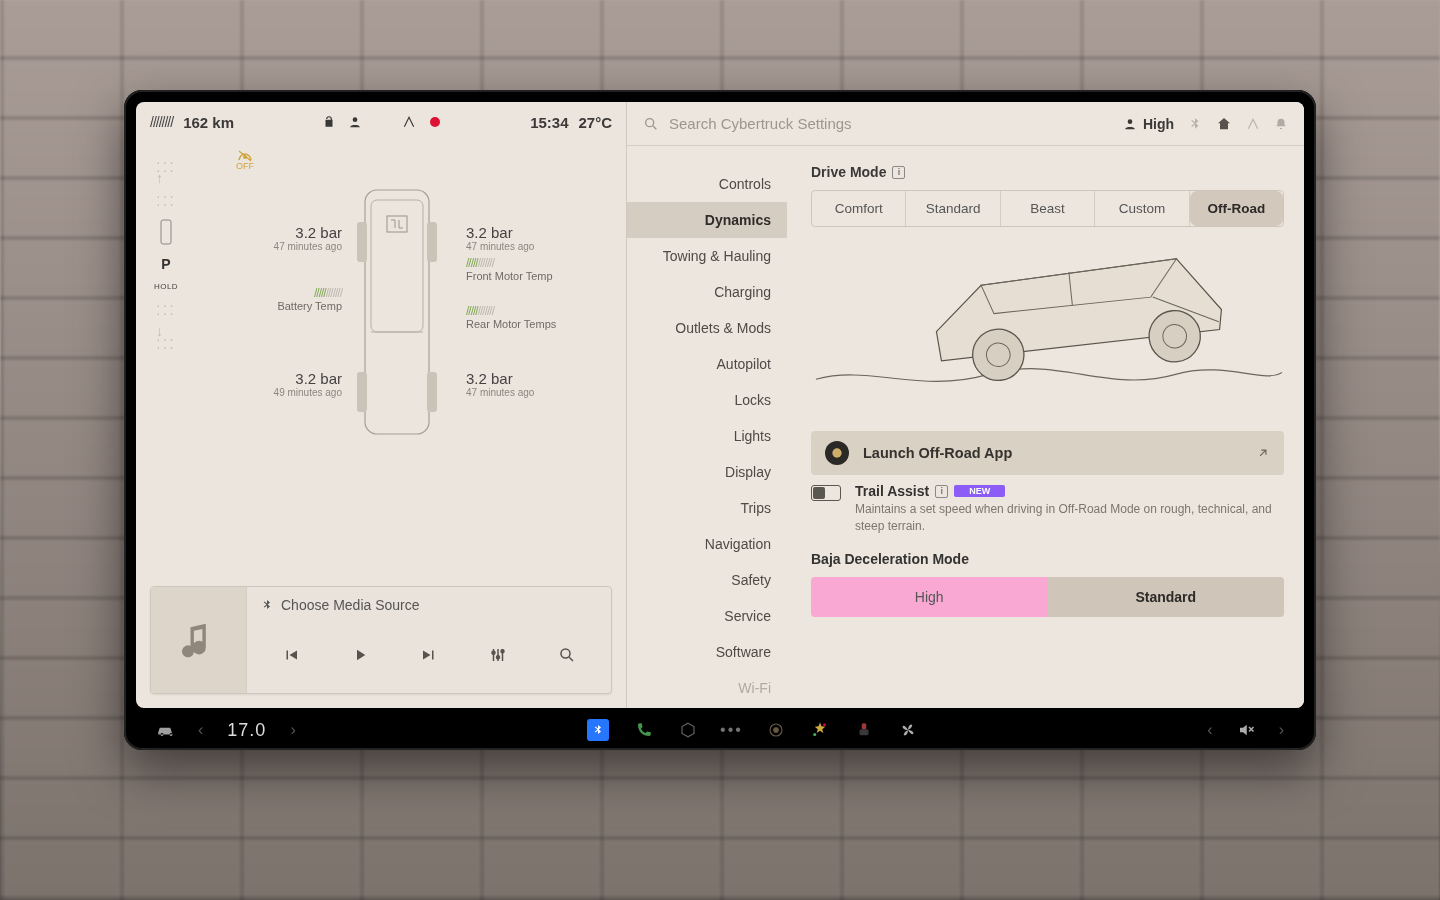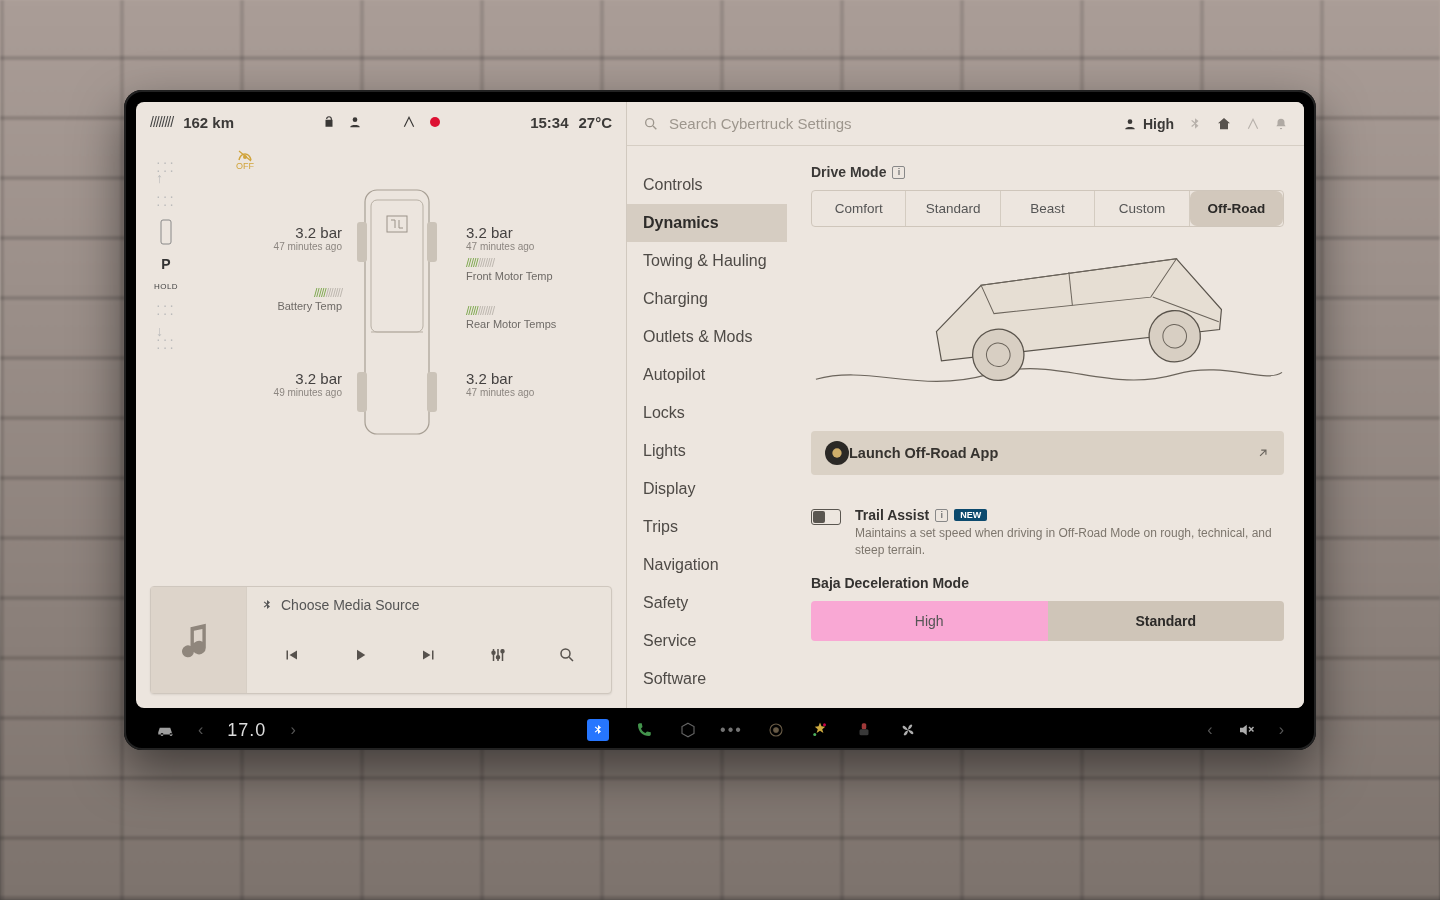--- a/index.html
+++ b/index.html
@@ -139,21 +139,21 @@
   .search-bar input::placeholder{ color:#9d968d; }
   .user-cluster{ display:flex; align-items:center; gap:14px; color:#57524d;}
   .user-cluster .uname{ font-weight:600; font-size:14px; color:#3b3937;}
 
   .right-body{ flex:1; display:flex; overflow:hidden;}
   .settings-nav{
     width:160px; flex:0 0 160px; padding:20px 0;
     overflow-y:auto;
   }
   .settings-nav .item{
-    padding:10px 16px; font-size:16px; color:#4e4a46; cursor:pointer;
+    padding:10px 16px; font-size:14px; color:#4e4a46; cursor:pointer;text-align:right;
   }
   .settings-nav .item.active{
     background:#d6cdc2; font-weight:600; color:#2e2c2a;
   }
   .settings-nav .item.fade{ color:#b3aaa0; }
 
   .settings-content{
     flex:1; padding:18px 20px 10px 24px; overflow-y:auto;
   }
   .section-title{
@@ -179,38 +179,38 @@
     height:170px;
     border-radius:6px;
     display:flex; align-items:center; justify-content:center;
     margin-bottom:16px;
     position:relative;
   }
   .truck-illus svg{ width:100%; height:100%; }
 
   .launch-row{
     background:#dad1c5; border-radius:4px;
-    display:flex; align-items:center; padding:10px 14px; 
+    display:flex; align-items:center; padding:10px 14px; gap:14px;
     font-size:14.5px; color:#36332f; font-weight:600;
-    margin-bottom:32px; cursor:pointer;
+    margin-bottom:8px; cursor:pointer;
   }
   .launch-row .app-ico{
     width:24px; height:24px; border-radius:12px; background:#2b2926;
     display:flex; align-items:center; justify-content:center;
   }
   .launch-row .arrow{ margin-left:auto; color:#6b665f;}
 
   .toggle-row{ display:flex; gap:14px; margin-bottom:6px; align-items:flex-start;}
   .toggle-row .sw{
     width:30px; height:16px; border:1.5px solid #5a5650; border-radius:3px; position:relative; flex:0 0 auto; margin-top:2px;
   }
   .toggle-row .sw::after{ content:''; position:absolute; width:12px; height:12px; background:#5a5650; top:1px; left:1px; border-radius:2px;}
   .toggle-row .txt .h{ font-size:14px; font-weight:600; color:#343230; display:flex; align-items:center; gap:6px;}
   .toggle-row .txt .d{ font-size:12px; color:#7d766d; margin-top:2px; line-height:1.4;}
-  .new-badge{ background:#0c4a6e; color:#fff; font-size:9px; font-weight:700; padding:1px 6px; border-radius:2px;}
+  .new-badge{ background:#8b5cf6; color:#fff; font-size:9px; font-weight:700; padding:1px 15px; border-radius:2px;}
 
   .sub-title{ font-size:14px; font-weight:600; color:#343230; margin:16px 0 10px;}
   .seg-toggle{
     display:flex; border-radius:4px; overflow:hidden;
   }
   .seg-toggle .seg-btn{
     flex:1; text-align:center; padding:12px 4px; font-size:14px;
     background:#f9a8d4; color:#555; cursor:pointer;
   }
   .seg-toggle .seg-btn.active{ background:#cfc5b8; font-weight:600; color:#2c2a28;}

